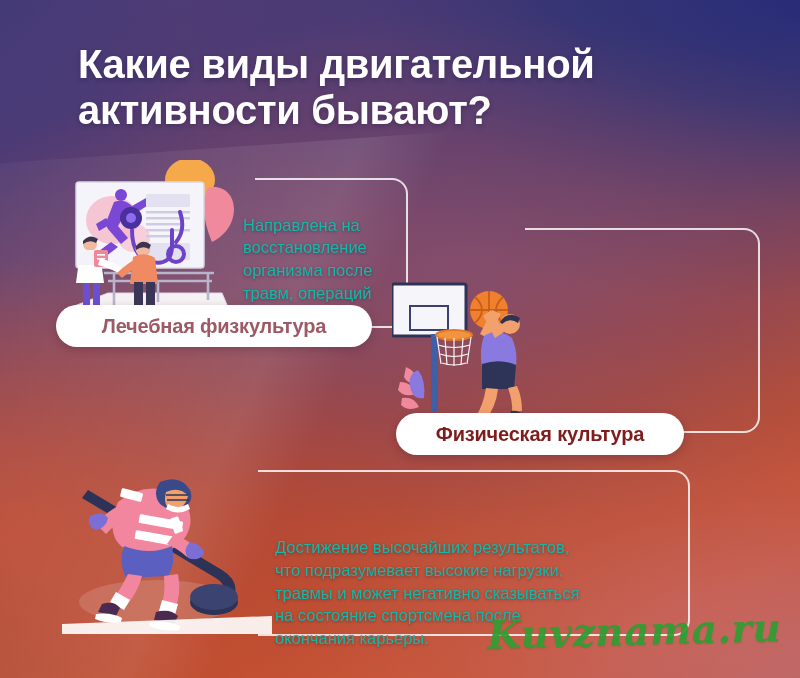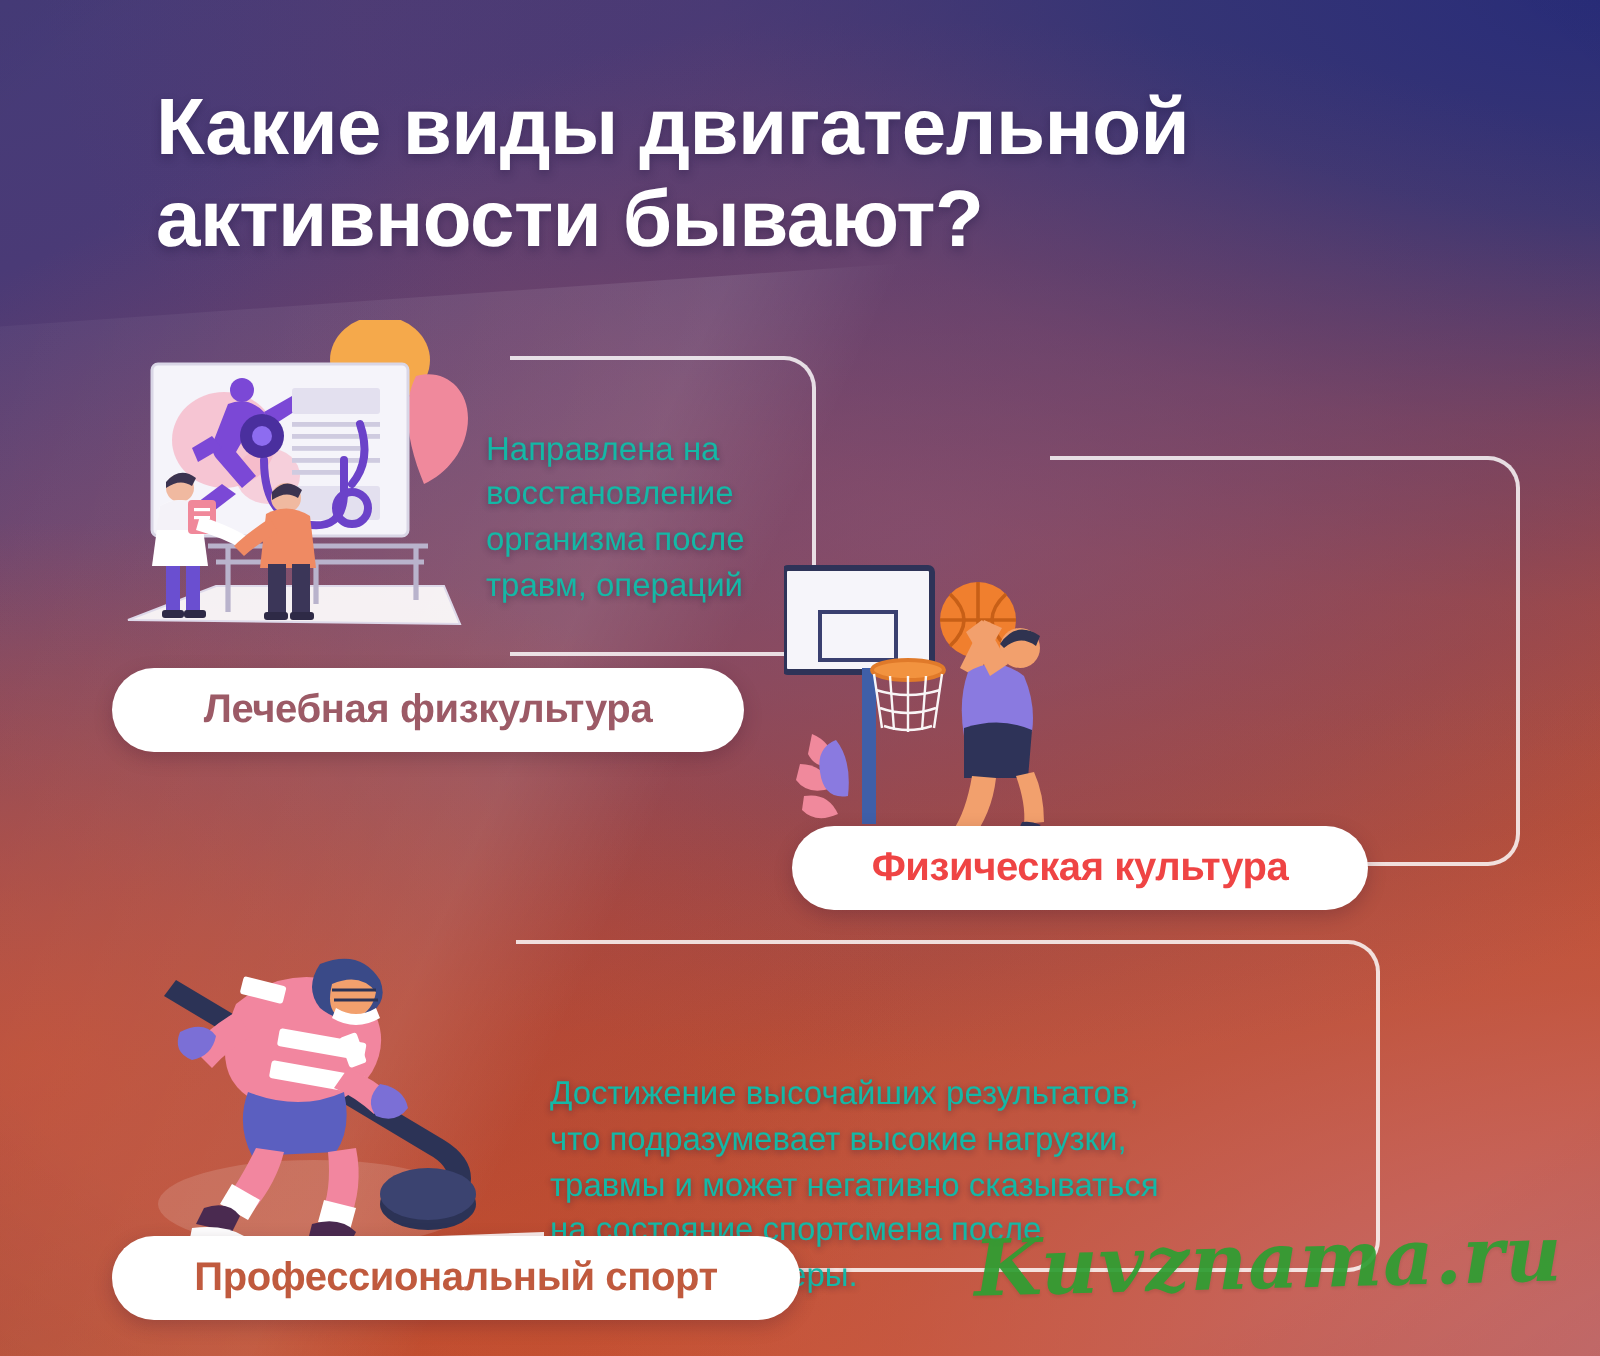--- a/index.html
+++ b/index.html
@@ -127,22 +127,22 @@
     position:absolute;
     display:flex;align-items:center;justify-content:center;
     background:#ffffff;
     border-radius:999px;
     box-shadow:0 3px 9px rgba(60,25,45,0.26);
     font-weight:bold;
     font-size:20px;
     letter-spacing:-0.2px;
     white-space:nowrap;
   }
-  #badge-1{left:56px;top:305px;width:316px;height:42px;color:#9c5a66;margin-top:29px;}
-  #badge-2{left:396px;top:413px;width:288px;height:42px;color:#ef4444;}
+  #badge-1{left:56px;top:305px;width:316px;height:42px;color:#9c5a66;}
+  #badge-2{left:396px;top:413px;width:288px;height:42px;color:#7f1d1d;}
   #badge-3{left:56px;top:618px;width:344px;height:42px;color:#c05a3e;}
 
   
   .illus{position:absolute;}
   #illus-rehab{left:62px;top:160px;width:185px;height:165px;}
   #illus-basket{left:392px;top:272px;width:160px;height:155px;}
   #illus-hockey{left:62px;top:462px;width:210px;height:172px;}
 
   
   .watermark{
@@ -373,19 +373,16 @@
 травмы и может негативно сказываться
 на состояние спортсмена после
 окончания карьеры.</p>
 
   <div class="badge" id="badge-1">
     <span>Лечебная физкультура</span>
   </div>
   <div class="badge" id="badge-2">
     <span>Физическая культура</span>
   </div>
-  <div class="badge" id="badge-3">
-    <span>Профессиональный спорт</span>
-  </div>
 
   <div class="watermark">Kuvznama.ru</div>
 
 </div>
 
 </body></html>

